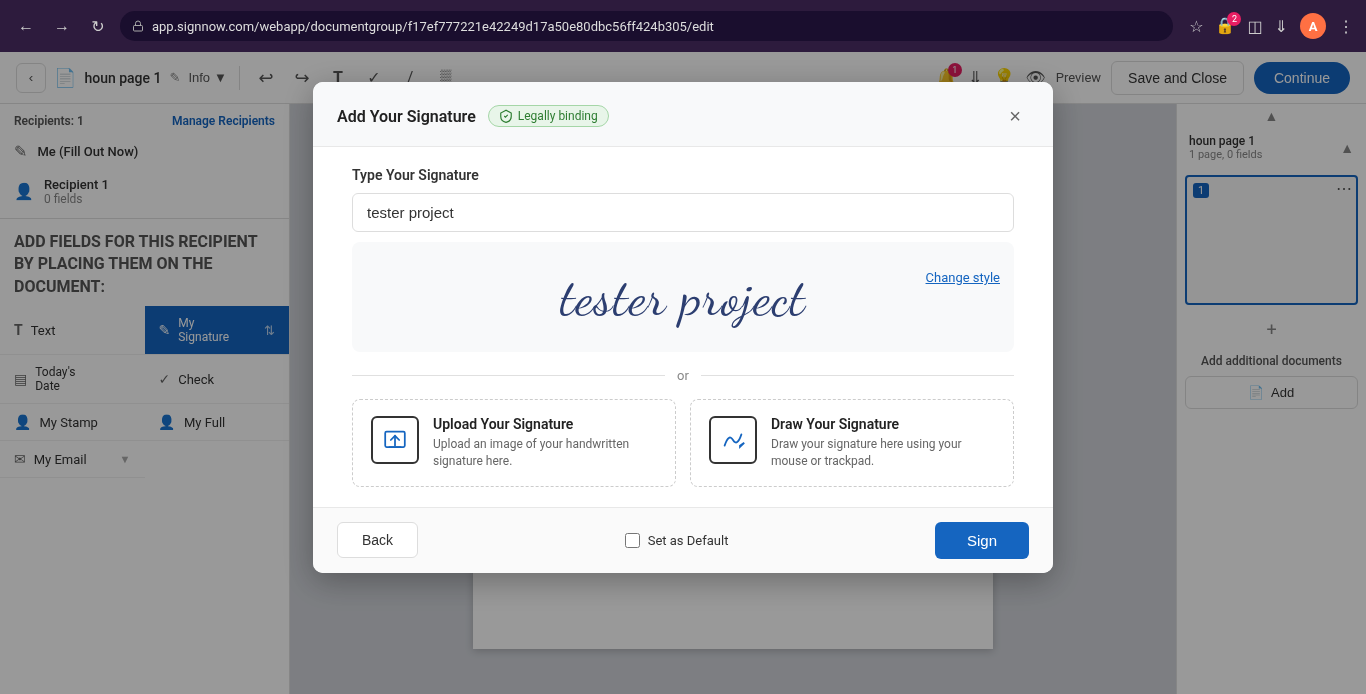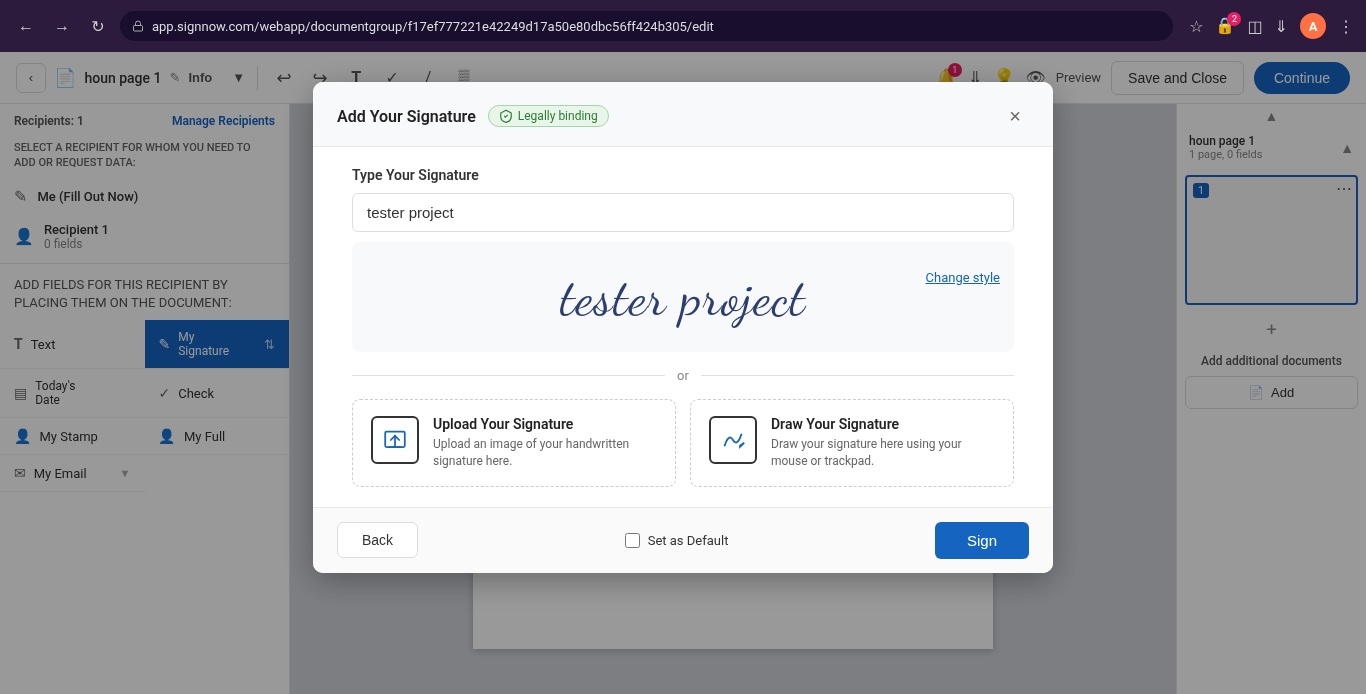--- a/index.html
+++ b/index.html
@@ -89,21 +89,21 @@
       background: white;
       cursor: pointer;
       display: flex; align-items: center; justify-content: center;
       color: #555;
     }
     .doc-icon { color: #1565c0; font-size: 18px; }
     .doc-title { font-size: 14px; font-weight: 500; color: #333; }
     .info-btn {
       background: none; border: none;
       color: #555; font-size: 13px;
-      cursor: pointer; display: flex; align-items: center; gap: 20px; font-weight: bold;
+      cursor: pointer; display: flex; align-items: center; gap: 4px;
     }
     .toolbar-right { display: flex; align-items: center; gap: 10px; }
     .save-close-btn {
       padding: 8px 16px;
       border: 1px solid #ddd;
       border-radius: 6px;
       background: white;
       color: #333;
       font-size: 14px;
       cursor: pointer;
@@ -157,21 +157,21 @@
       display: flex;
       align-items: center;
       gap: 10px;
       cursor: pointer;
     }
     .recipient-icon { font-size: 16px; color: #666; }
     .recipient-name { font-size: 13px; font-weight: 500; color: #333; }
     .recipient-fields { font-size: 12px; color: #888; }
     .add-fields-text {
       padding: 8px 14px;
-      font-size: 13px; color: #555; font-weight: 400;
+      font-size: 16px; color: #555; font-weight: 700;
       text-transform: uppercase; line-height: 1.4;
     }
     .divider-h { height: 1px; background: #e0e0e0; margin: 4px 0; }
 
     
     .fields-grid {
       display: grid;
       grid-template-columns: 1fr 1fr;
       gap: 0;
     }
@@ -491,21 +491,20 @@
     </div>
   </div>
 
   <div class="main-content">
 
     <div class="left-sidebar">
       <div class="recipients-header">
         <span>Recipients: 1</span>
         <span class="manage-link">Manage Recipients</span>
       </div>
-      <div class="select-text">SELECT A RECIPIENT FOR WHOM YOU NEED TO ADD OR REQUEST DATA:</div>
 
       <div class="recipient-item">
         <span class="recipient-icon">✎</span>
         <div>
           <div class="recipient-name">Me (Fill Out Now)</div>
         </div>
       </div>
       <div class="recipient-item">
         <span class="recipient-icon">👤</span>
         <div>

